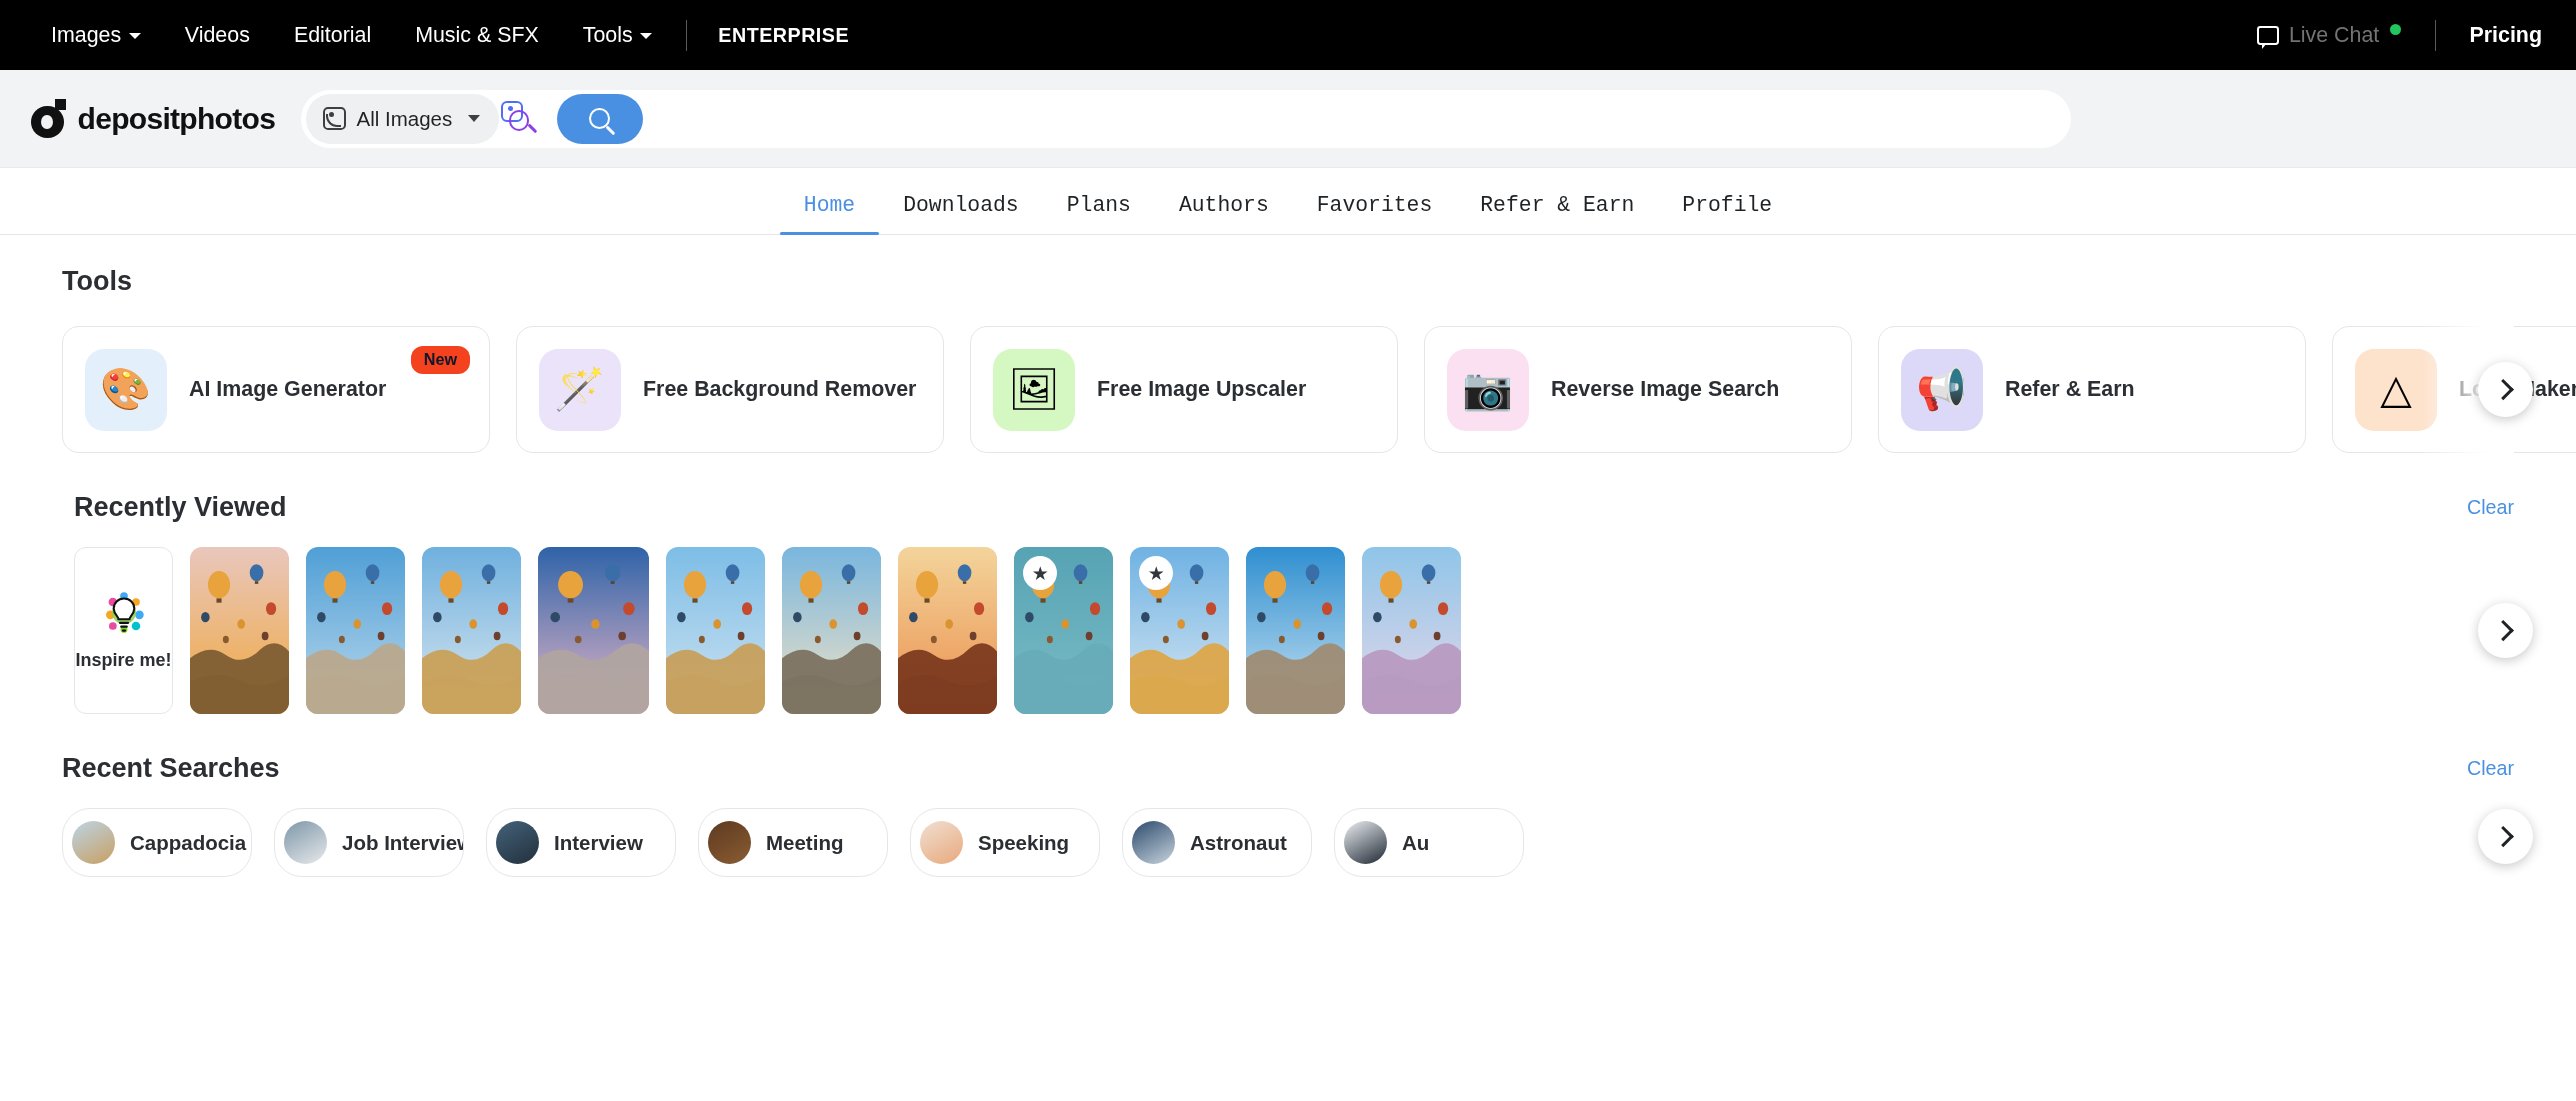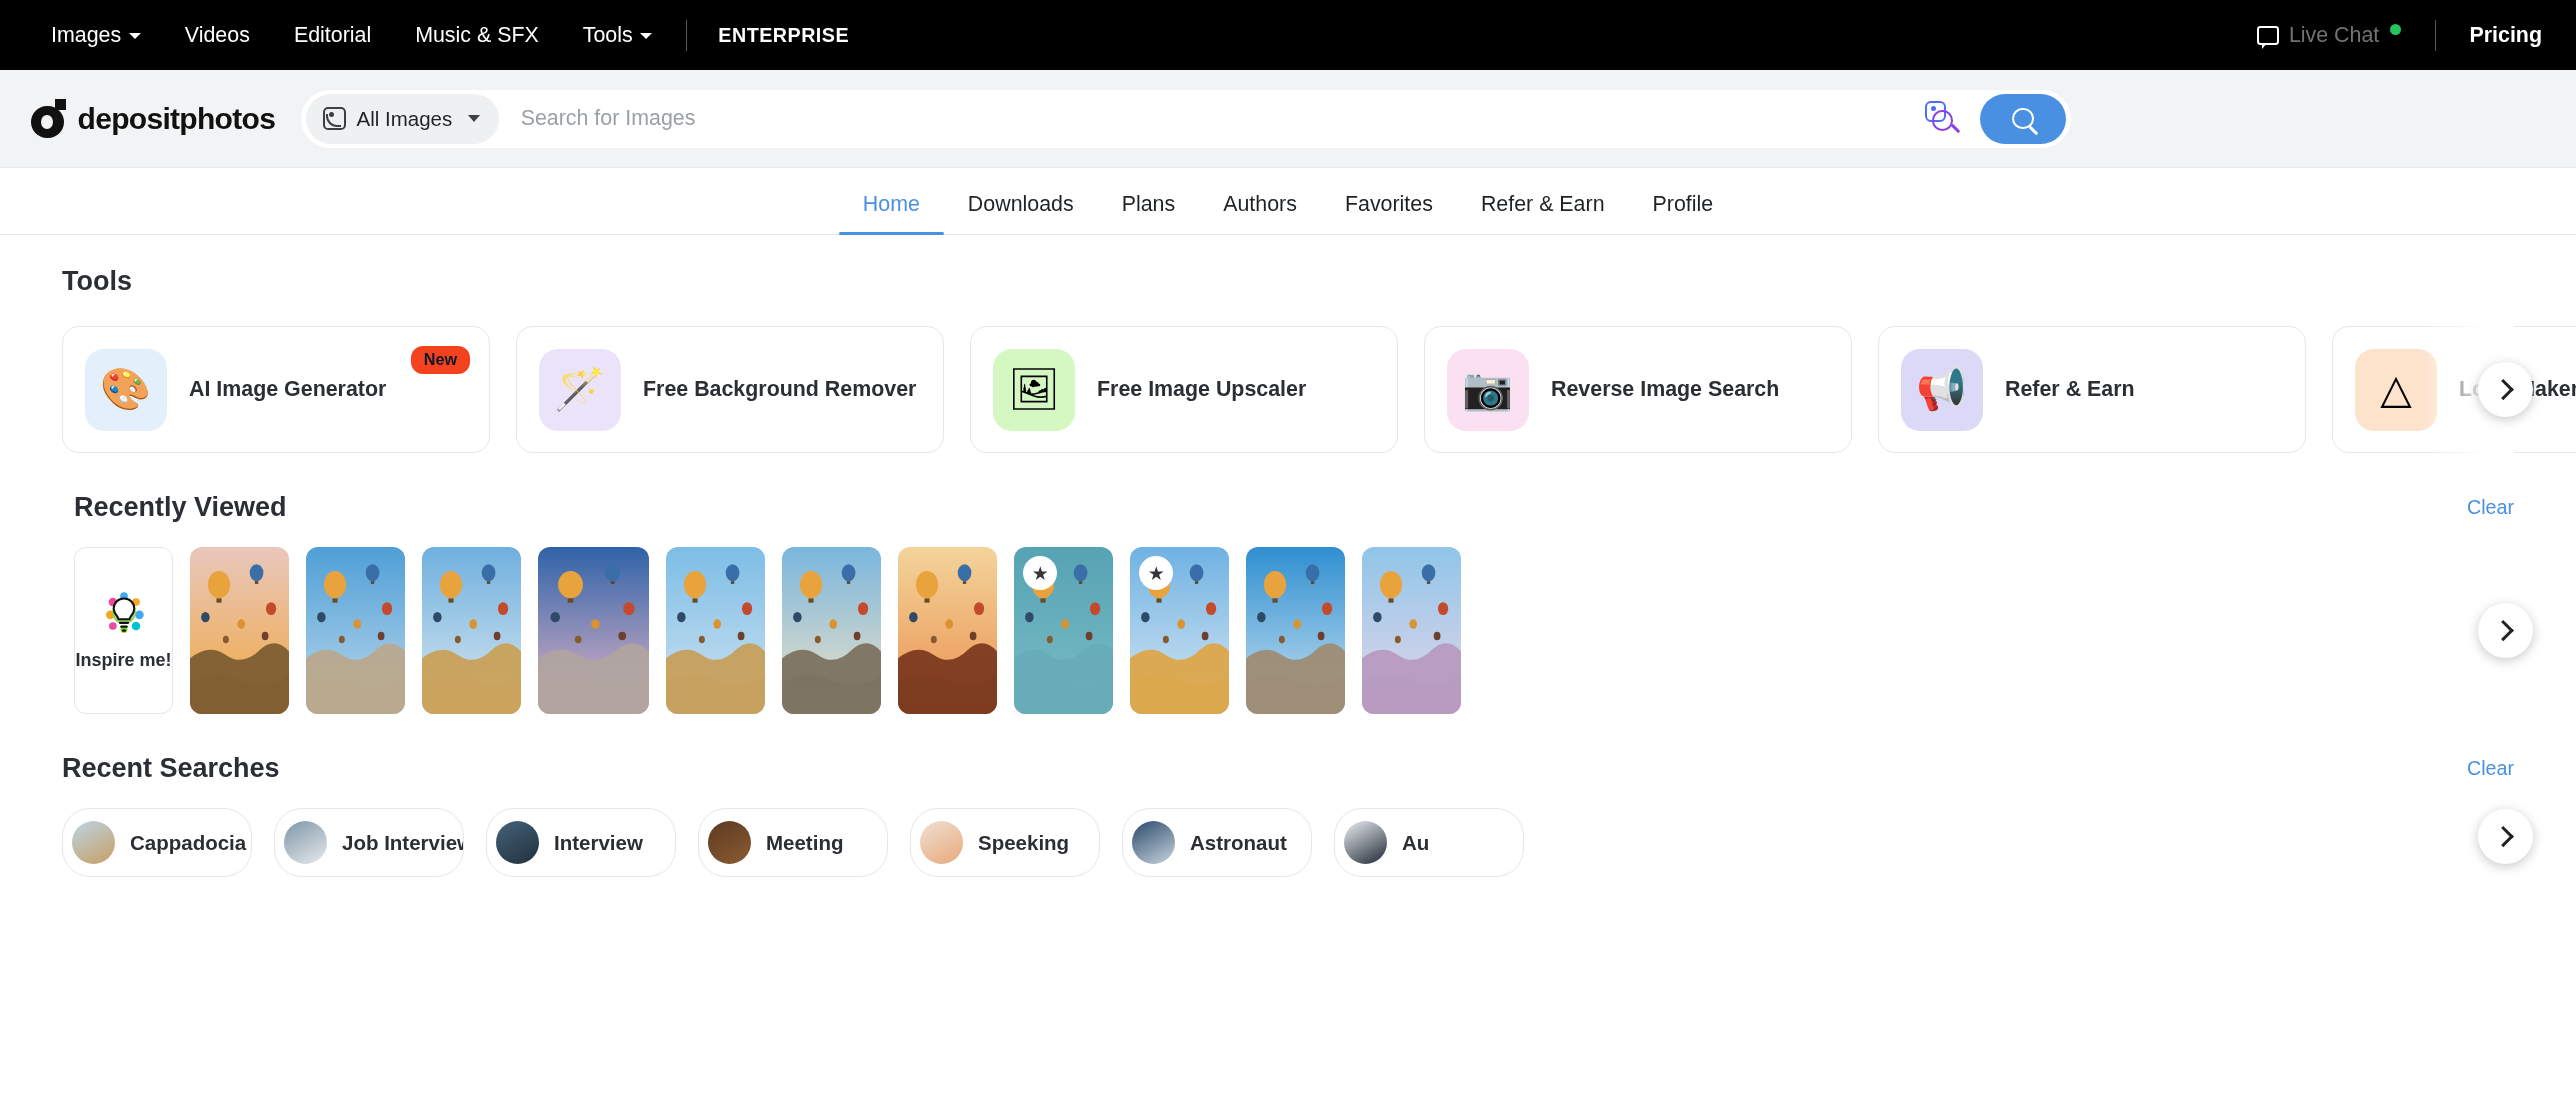--- a/index.html
+++ b/index.html
@@ -201,21 +201,21 @@
   }
   .avatar .body {
     position: absolute; left: 3.4px; bottom: -3.4px; width: 38px; height: 19px;
     background: #c9d9e8; border-radius: 50% 50% 0 0;
   }
 
   
   .tabbar {
     height: 67px; background: #fff; display: flex;
     align-items: flex-end; justify-content: center;
-    border-bottom: 0.9px solid #e3e5e8; position: relative;
+    border-bottom: 0.9px solid #e3e5e8; position: relative; font-family: Liberation Mono, monospace;
   }
   .tabs { display: flex; align-items: flex-end; gap: 0; }
   .tab {
     font-size: 21.4px; color: #1f2326; padding: 0 24px 17px 24px;
     cursor: pointer; position: relative; white-space: nowrap;
   }
   .tab.active { color: #4a90e2; font-weight: 400; }
   .tab.active::after {
     content: ""; position: absolute; left: 0; right: 0; bottom: -0.9px;
     height: 3.4px; background: #4a90e2; border-radius: 1.7px;
@@ -365,21 +365,20 @@
     </span>
     <span class="logo-text">depositphotos</span>
   </div>
 
   <div class="searchbar">
     <div class="cat-select">
       <span class="cat-icon"></span>
       <span class="cat-label">All Images</span>
       <span class="caret-dark"></span>
     </div>
-    <input class="search-input" type="text" placeholder="Search for Images" style="">
     <span class="revsearch-icon">
       <span class="box"></span>
         <span class="circ"></span>
         <span class="handle"></span>
     </span>
     <button class="search-btn">
       <span class="mag"></span>
     </button>
   </div>
 

